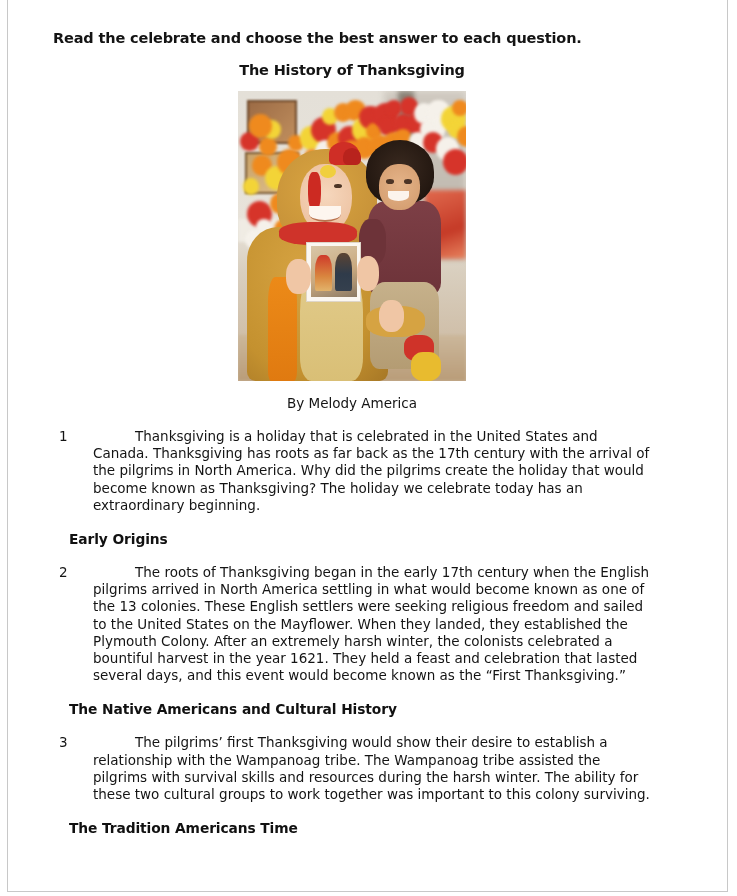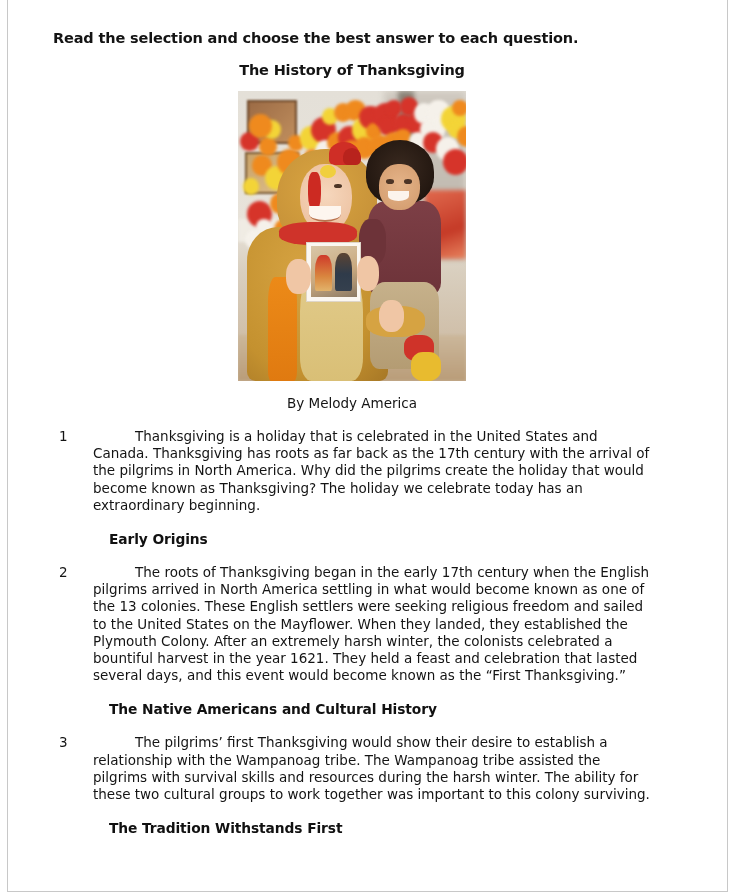--- a/index.html
+++ b/index.html
@@ -328,34 +328,34 @@
     font-size: 13.5px;
     color: #141414;
   }
   .para-text {
     display: block;
     text-indent: 42px;
   }
 
   .section-heading {
     margin-top: 17px;
-    margin-left: 56px;
+    margin-left: 16px;
     font-size: 13.8px;
     font-weight: bold;
     letter-spacing: -0.1px;
     color: #111111;
   }
 </style>
 </head>
 <body>
 
 <div class="page">
   <div class="content">
 
-    <div class="instruction">Read the selection and choose the best answer to each question.</div>
+    <div class="instruction">Read the celebrate and choose the best answer to each question.</div>
 
     <div class="article-title">The History of Thanksgiving</div>
 
     <div class="figure">
       <div class="photo">
         <div class="ph-wall"></div>
         <div class="ph-wall-right"></div>
         <div class="ph-doorframe"></div>
         <div class="ph-frame1"></div>
         <div class="ph-frame2"></div>
@@ -475,17 +475,17 @@
         <div class="section-heading">Early Origins</div>
         <div class="para">
           <span class="para-num">2</span>
           <span class="para-text">The roots of Thanksgiving began in the early 17th century when the English pilgrims arrived in North America settling in what would become known as one of the 13 colonies.  These English settlers were seeking religious freedom and sailed to the United States on the Mayflower. When they landed, they established the Plymouth Colony.  After an extremely harsh winter, the colonists celebrated a bountiful harvest in the year 1621.  They held a feast and celebration that lasted several days, and this event would become known as the “First Thanksgiving.”</span>
         </div>
         <div class="section-heading">The Native Americans and Cultural History</div>
         <div class="para">
           <span class="para-num">3</span>
           <span class="para-text">The pilgrims’ first Thanksgiving would show their desire to establish a relationship with the Wampanoag tribe.  The Wampanoag tribe assisted the pilgrims with survival skills and resources during the harsh winter.  The ability for these two cultural groups to work together was important to this colony surviving.</span>
         </div>
-        <div class="section-heading">The Tradition Withstands First</div>
+        <div class="section-heading">The Tradition Americans Time</div>
       </div>
 
   </div>
 </div>
 
 </body></html>

